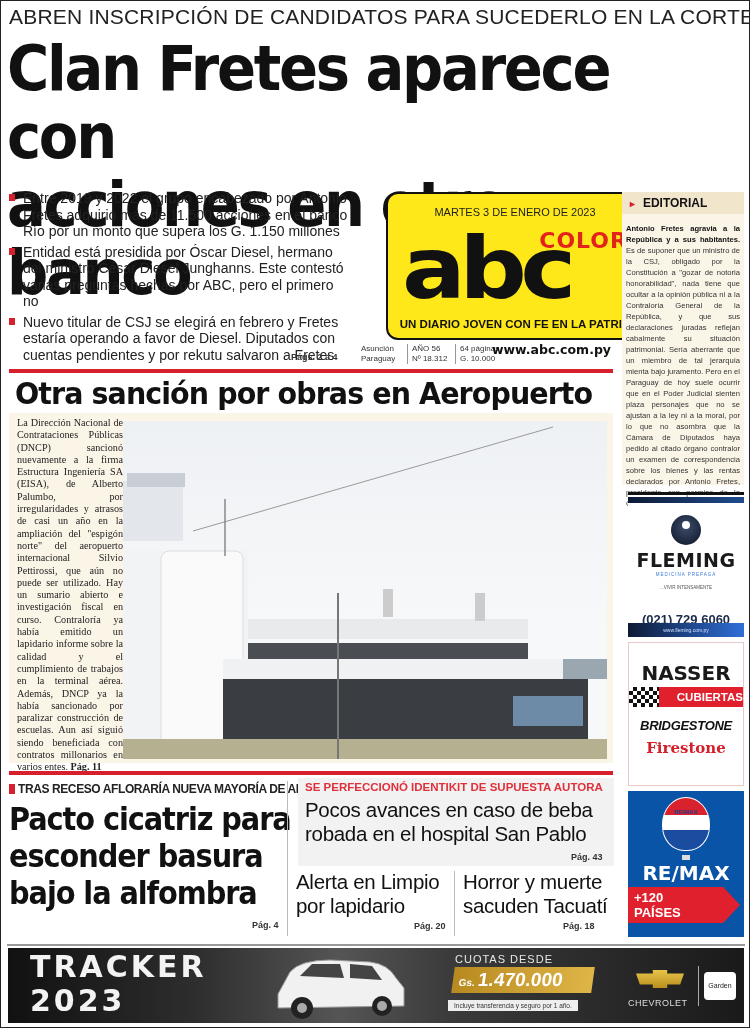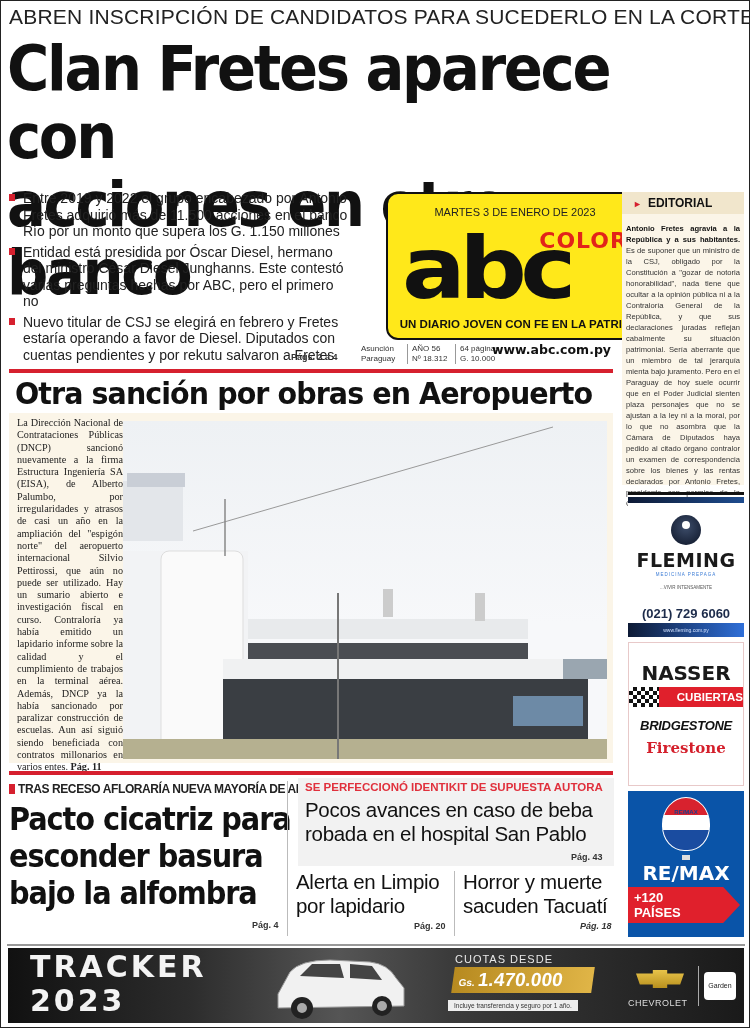--- a/index.html
+++ b/index.html
@@ -19,21 +19,21 @@
   .mh-abc { position: absolute; left: 14px; top: 34px; font-family: "DejaVu Sans", sans-serif; font-weight: bold; font-size: 86px; line-height: 80px; letter-spacing: -6px; color: #111; transform: scaleX(1.1); transform-origin: left top; }
   .mh-color { position: absolute; right: 14px; top: 34px; font-family: "DejaVu Sans", sans-serif; font-weight: bold; font-size: 22px; color: #e2231a; letter-spacing: 1px; }
   .mh-tag { position: absolute; bottom: 8px; left: 0; width: 100%; text-align: center; font-size: 11.5px; font-weight: bold; color: #111; }
   .mh-info { position: absolute; left: 356px; top: 341px; width: 258px; height: 26px; font-size: 8px; color: #333; }
   .mh-info .c { position: absolute; top: 2px; line-height: 10px; padding-left: 4px; border-left: 1px solid #999; }
   .mh-url { position: absolute; right: 4px; top: 0; font-weight: bold; font-size: 12.5px; color: #111; font-family: "DejaVu Sans", sans-serif; }
 
   .red-rule { position: absolute; height: 4px; background: #d6202e; }
 
   .editorial { position: absolute; left: 621px; top: 191px; width: 122px; height: 293px; background: #fbf5e8; }
-  .ed-head { height: 22px; background: #f1e6cc; padding-left: 11px; font-weight: bold; font-size: 12px; line-height: 22px; color: #111; }
+  .ed-head { height: 22px; background: #f1e6cc; padding-left: 6px; font-weight: bold; font-size: 12px; line-height: 22px; color: #111; }
   .ed-head .tri { color: #d6202e; font-size: 9px; margin-right: 6px; }
   .ed-body { padding: 9px 4px; font-size: 7.6px; line-height: 11px; color: #333; text-align: justify; }
   .ed-body b { color: #111; }
   .ed-rule { position: absolute; left: 627px; top: 491px; width: 116px; height: 3px; background: #111; }
 
   .sec2-title { position: absolute; left: 14px; top: 374px; font-family: "DejaVu Sans", sans-serif; font-weight: bold; font-size: 31px; letter-spacing: -1px; color: #111; transform: scaleX(0.92); transform-origin: left top; white-space: nowrap; }
   .sec2-bg { position: absolute; left: 8px; top: 412px; width: 604px; height: 350px; background: #fbf5e8; }
   .sec2-text { position: absolute; left: 16px; top: 416px; width: 106px; font-family: "Liberation Serif", serif; font-size: 10.2px; line-height: 12.3px; color: #222; text-align: justify; }
   .photo { position: absolute; left: 122px; top: 420px; width: 484px; height: 338px; overflow: hidden; background: linear-gradient(#eef1f4, #f7f8fa 60%); }
 
@@ -60,21 +60,21 @@
   .tr-garden { position: absolute; left: 696px; top: 24px; width: 32px; height: 28px; background: #fff; border-radius: 4px; color: #222; font-size: 7px; text-align: center; line-height: 28px; }
   .tr-sep { position: absolute; left: 690px; top: 18px; width: 1px; height: 40px; background: #aaa; }
 
   .ad-fleming { position: absolute; left: 627px; top: 496px; width: 116px; height: 142px; background: #fff; }
   .fl-topbar { height: 6px; background: linear-gradient(90deg, #0d1a35, #1e4c8f); }
   .fl-logo { position: absolute; left: 43px; top: 18px; width: 30px; height: 30px; border-radius: 50%; background: radial-gradient(circle at 50% 40%, #3d4d6a, #0c1426); }
   .fl-logo::after { content: ""; position: absolute; left: 11px; top: 6px; width: 8px; height: 8px; border-radius: 50%; background: #fff; }
   .fl-name { position: absolute; top: 52px; left: 0; width: 100%; text-align: center; font-family: "DejaVu Sans", sans-serif; font-weight: bold; font-size: 19px; color: #1a1a1a; letter-spacing: 0.5px; }
   .fl-sub { position: absolute; top: 75px; left: 0; width: 100%; text-align: center; font-size: 4.5px; color: #3a7bd5; letter-spacing: 1px; }
   .fl-tag { position: absolute; top: 88px; left: 0; width: 100%; text-align: center; font-size: 4.5px; color: #555; }
-  .fl-phone { position: absolute; top: 109px; left: 0; width: 100%; text-align: center; font-weight: bold; font-size: 13px; color: #1c2b4a; }
+  .fl-phone { position: absolute; top: 115px; left: 0; width: 100%; text-align: center; font-weight: bold; font-size: 13px; color: #1c2b4a; }
   .fl-url { position: absolute; bottom: 2px; left: 0; width: 100%; height: 14px; background: linear-gradient(90deg, #0d1a35, #2f6fd8); color: #cfe0ff; font-size: 5px; text-align: center; line-height: 14px; }
 
   .ad-nasser { position: absolute; left: 627px; top: 641px; width: 116px; height: 144px; background: #fff; border: 1px solid #e8c9c9; }
   .ns-name { position: absolute; top: 18px; left: 0; width: 100%; text-align: center; font-family: "DejaVu Sans", sans-serif; font-weight: bold; font-size: 20px; color: #1a1a1a; }
   .ns-cub { position: absolute; top: 44px; left: 0; width: 114px; height: 20px; background: #e0202c; color: #fff; font-weight: bold; font-size: 11.5px; text-align: right; line-height: 20px; }
   .ns-flag { position: absolute; top: 44px; left: 0; width: 30px; height: 20px; background: repeating-conic-gradient(#111 0 25%, #fff 0 50%) 0 0/8px 8px; }
   .ns-bridge { position: absolute; top: 75px; left: 0; width: 100%; text-align: center; font-weight: bold; font-style: italic; font-size: 13px; color: #111; letter-spacing: -0.3px; }
   .ns-fire { position: absolute; top: 96px; left: 0; width: 100%; text-align: center; font-family: "DejaVu Serif", serif; font-weight: bold; font-size: 15px; color: #d41f2b; }
 
   .ad-remax { position: absolute; left: 627px; top: 790px; width: 116px; height: 146px; background: #0a54a8; overflow: hidden; }
@@ -177,21 +177,21 @@
   <div class="small-h" style="left:295px;top:869px;">
     <div>Alerta en Limpio</div>
     <div>por lapidario</div>
   </div>
   <div class="pag" style="left:413px;top:920px;">Pág. 20</div>
   <div class="vsep" style="left:453px;top:870px;height:65px;"></div>
   <div class="small-h" style="left:462px;top:869px;">
     <div>Horror y muerte</div>
     <div>sacuden Tacuatí</div>
   </div>
-  <div class="pag" style="left:579px;top:920px;font-style:italic;">Pág. 18</div>
+  <div class="pag" style="left:562px;top:920px;">Pág. 18</div>
 
   <div class="ad-fleming">
     <div class="fl-topbar"></div>
     <div class="fl-logo"></div>
     <div class="fl-name">FLEMING</div>
     <div class="fl-sub">MEDICINA PREPAGA</div>
     <div class="fl-tag">...VIVIR INTENSAMENTE</div>
     <div class="fl-phone">(021) 729 6060</div>
     <div class="fl-url">www.fleming.com.py</div>
   </div>

